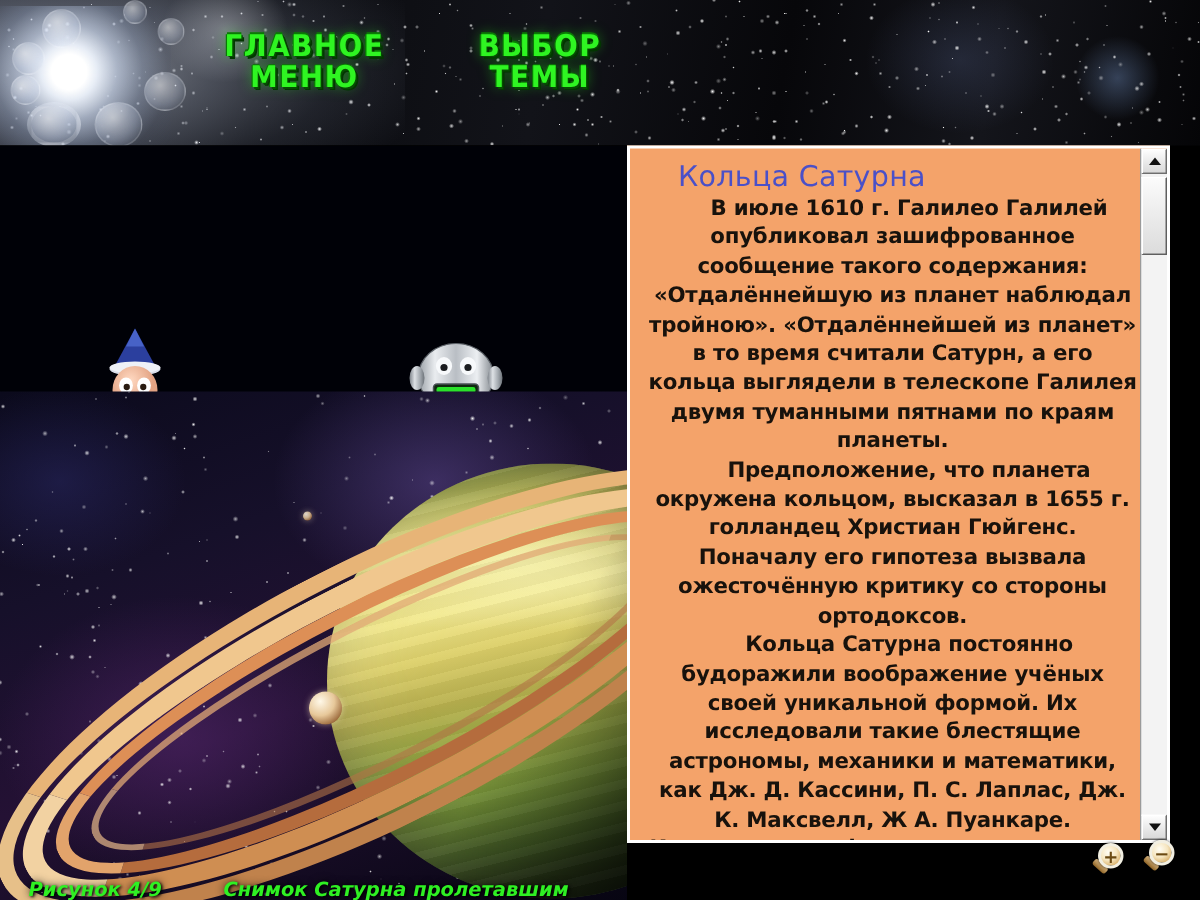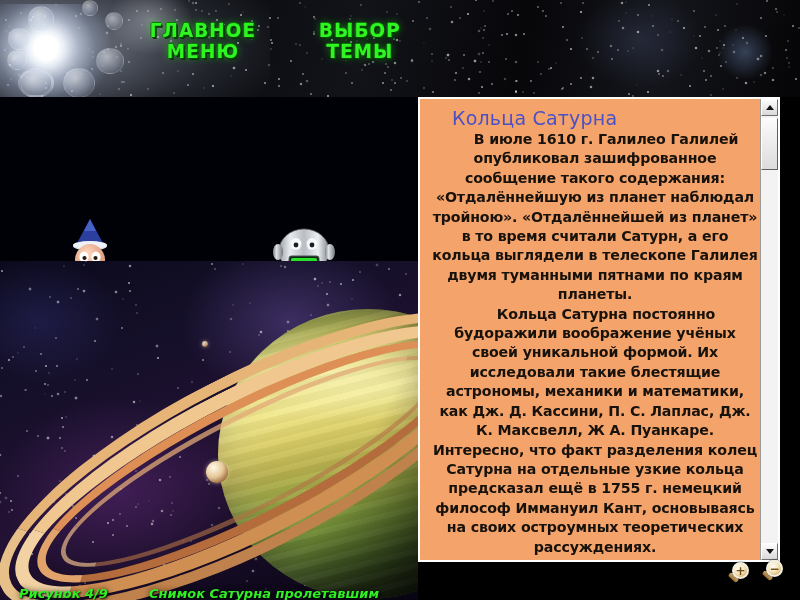--- a/index.html
+++ b/index.html
@@ -423,20 +423,21 @@
 
     <div id="cap-figure" class="caption">Рисунок 4/9</div>
     <div id="cap-desc" class="caption">Снимок Сатурна пролетавшим спутником</div>
 
   </div>
 
   <div id="panel">
     <div id="panel-inner">
       <div id="panel-title">Кольца Сатурна</div>
       <p class="para">В июле 1610 г. Галилео Галилей опубликовал зашифрованное сообщение такого содержания: «Отдалённейшую из планет наблюдал тройною». «Отдалённейшей из планет» в то время считали Сатурн, а его кольца выглядели в телескопе Галилея двумя туманными пятнами по краям планеты.</p>
+      <p class="para">Предположение, что планета окружена кольцом, высказал в 1655 г. голландец Христиан Гюйгенс. Поначалу его гипотеза вызвала ожесточённую критику со стороны ортодоксов.</p>
       <p class="para">Кольца Сатурна постоянно будоражили воображение учёных своей уникальной формой. Их исследовали такие блестящие астрономы, механики и математики, как Дж. Д. Кассини, П. С. Лаплас, Дж. К. Максвелл, Ж А. Пуанкаре. Интересно, что факт разделения колец Сатурна на отдельные узкие кольца предсказал ещё в 1755 г. немецкий философ Иммануил Кант, основываясь на своих остроумных теоретических рассуждениях.</p>
     </div>
 
     <div id="vscroll">
       <div id="sb-up" class="sb-btn">
         <span class="sb-arrow up"></span>
       </div>
       <div id="sb-track">
         <div id="sb-thumb"></div>
       </div>

